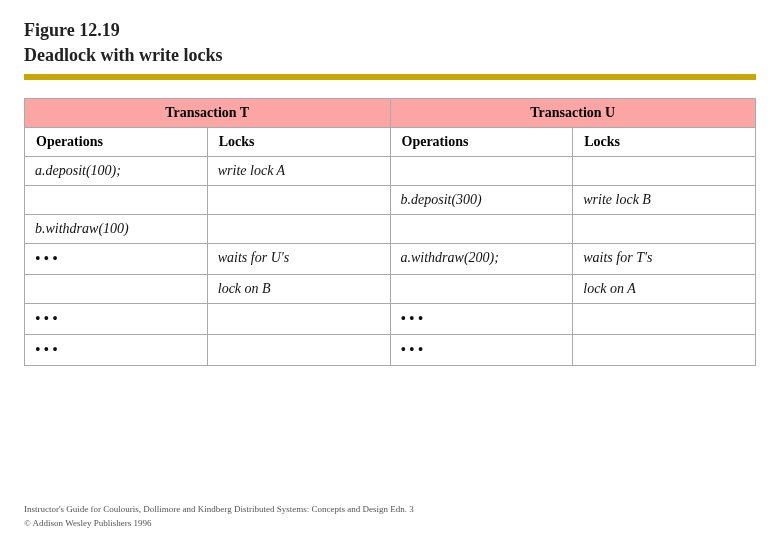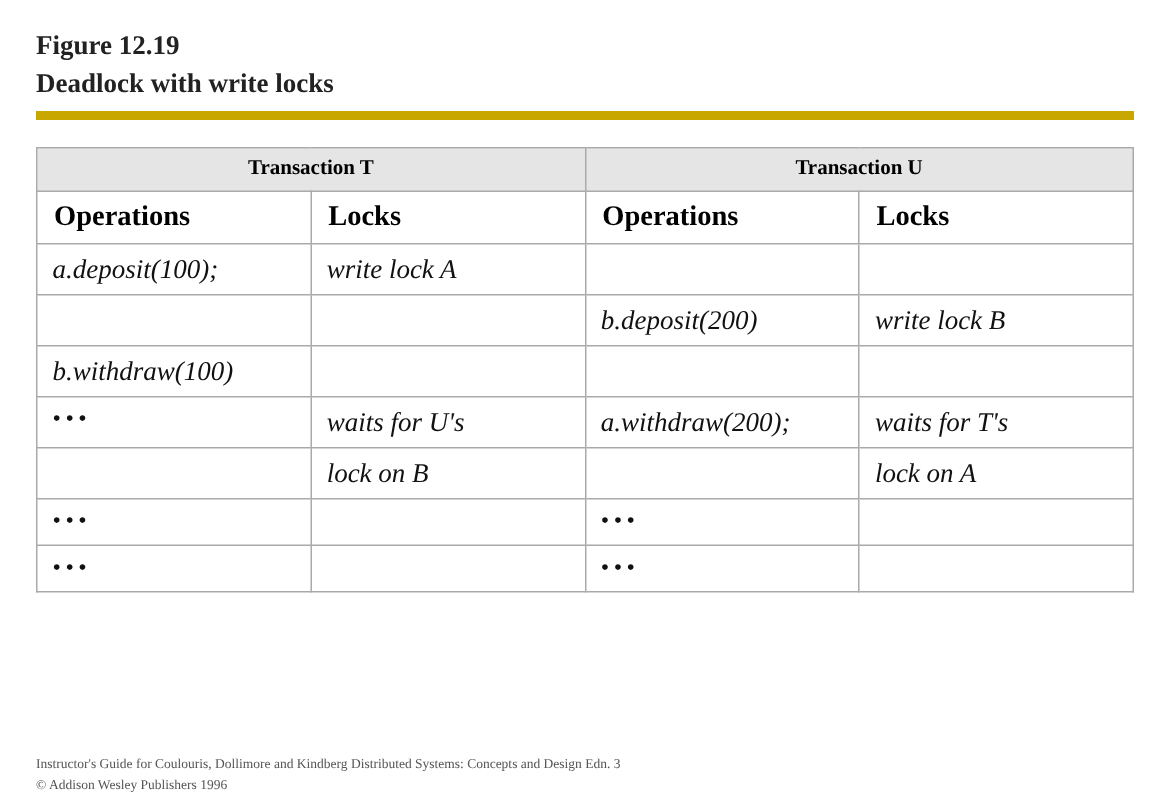--- a/index.html
+++ b/index.html
@@ -52,46 +52,46 @@
     }
 
     th, td {
       border: 1px solid #aaa;
       padding: 6px 10px;
       vertical-align: top;
     }
 
     .sub-header th {
       font-weight: bold;
-      font-size: 19px;
+      font-size: 14px;
       text-align: left;
       background: #fff;
       padding-left: 11px;
     }
 
     .col-ops-t { width: 22%; }
     .col-locks-t { width: 22%; }
     .col-ops-u { width: 22%; }
     .col-locks-u { width: 22%; }
 
     td {
-      font-size: 18px;
+      font-size: 14px;
       color: #111;
     }
 
     .footer {
       text-align: left;
       font-size: 9px;
       color: #555;
       margin-top: 10px;
       line-height: 1.5;
     }
 
     .transaction-header {
-      background: #e5e5e5;
+      background: #fca5a5;
     }
 
     
     .span-header {
       text-align: center;
       font-weight: bold;
       font-size: 14px;
     }
   </style>
 </head>
@@ -128,21 +128,21 @@
       <tbody id="table-body">
       <tr>
             <td style="font-style: italic;">a.deposit(100);</td>
             <td style="font-style: italic;">write lock  A</td>
             <td></td>
             <td></td>
           </tr>
           <tr>
             <td></td>
             <td></td>
-            <td style="font-style: italic;">b.deposit(200)</td>
+            <td style="font-style: italic;">b.deposit(300)</td>
             <td style="font-style: italic;">write lock  B</td>
           </tr>
           <tr>
             <td style="font-style: italic;">b.withdraw(100)</td>
             <td></td>
             <td></td>
             <td></td>
           </tr>
           <tr>
             <td style="font-size: 16px; letter-spacing: 3px; font-style: normal;">•••</td>

